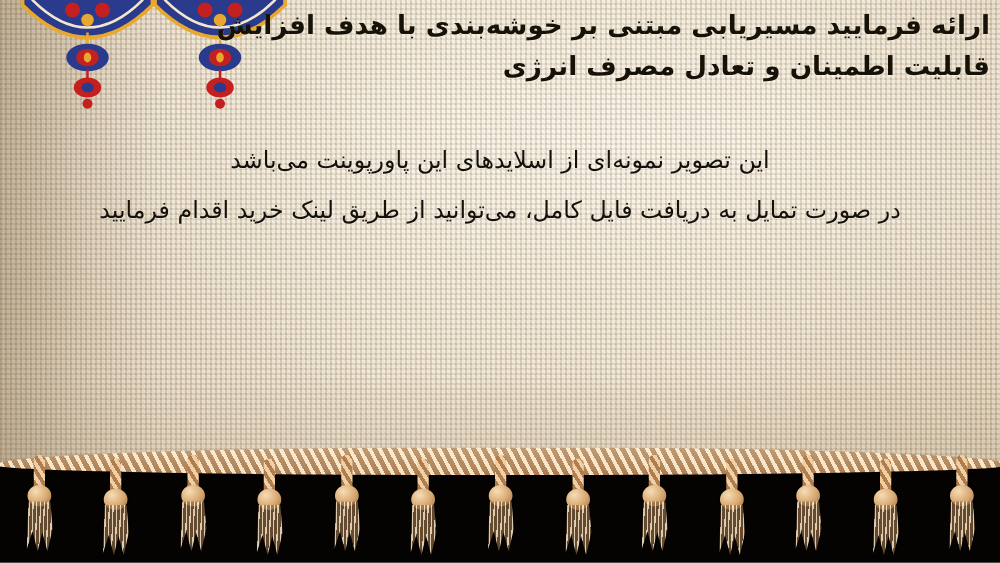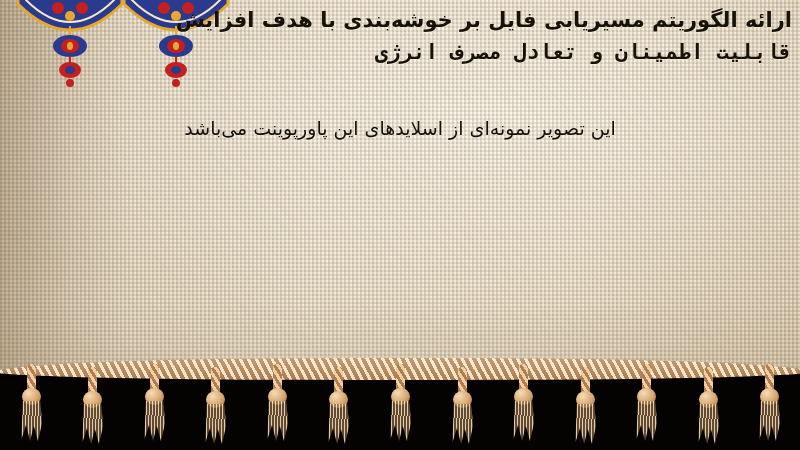--- a/index.html
+++ b/index.html
@@ -49,21 +49,21 @@
 
   
   #title{
     position:absolute;right:8px;top:4px;width:600px;
     text-align:right;color:#161208;
     font-size:21px;line-height:33px;font-weight:700;
     letter-spacing:0;direction:rtl;
     text-shadow:0 1px 0 rgba(255,252,244,.45);
   }
   #title .tline{display:block;white-space:nowrap;}
-  #title .tline.l2{text-align:right;font-family:Liberation Mono, monospace;}
+  #title .tline.l2{text-align:right;}
 
   #body{
     position:absolute;left:0;right:0;top:108px;
     text-align:center;color:#14100a;
     font-size:19px;line-height:40px;direction:rtl;
     text-shadow:0 1px 0 rgba(255,252,244,.40);
   }
   #body .bline{display:block;white-space:nowrap;text-align:center;}
 
   
@@ -167,26 +167,27 @@
         <ellipse cx="56" cy="76" rx="3" ry="4" fill="#e8a830"></ellipse>
         <line x1="56" y1="86" x2="56" y2="94" stroke="#c42020" stroke-width="2"></line>
         <ellipse cx="56" cy="100" rx="11" ry="8" fill="#c42020"></ellipse>
         <ellipse cx="56" cy="100" rx="5" ry="4" fill="#2a3a8c"></ellipse>
         <circle cx="56" cy="113" r="4" fill="#c42020"></circle>
       </g>
     </svg>
   </div>
 
   <div id="title">
-    <span class="tline l1">ارائه الگوریتم مسیریابی فایل بر خوشه‌بندی با هدف افزایش</span>
+    <span class="tline l1">ارائه فرمایید مسیریابی مبتنی بر خوشه‌بندی با هدف افزایش</span>
     <span class="tline l2">قابلیت اطمینان و تعادل مصرف انرژی</span>
   </div>
 
   <div id="body">
     <span class="bline">این تصویر نمونه‌ای از اسلایدهای این پاورپوینت می‌باشد</span>
+    <span class="bline">در صورت تمایل به دریافت فایل کامل، می‌توانید از طریق لینک خرید اقدام فرمایید</span>
   </div>
 
   <div id="fringe">
     <div id="fringe-black"></div>
     <div id="fringe-rope"></div>
     <div id="tassels">
         <div class="tassel" style="left: 18px; top: 6px;">
           <div class="cord"></div>
           <div class="knot"></div>
           <div class="skirt"></div>

